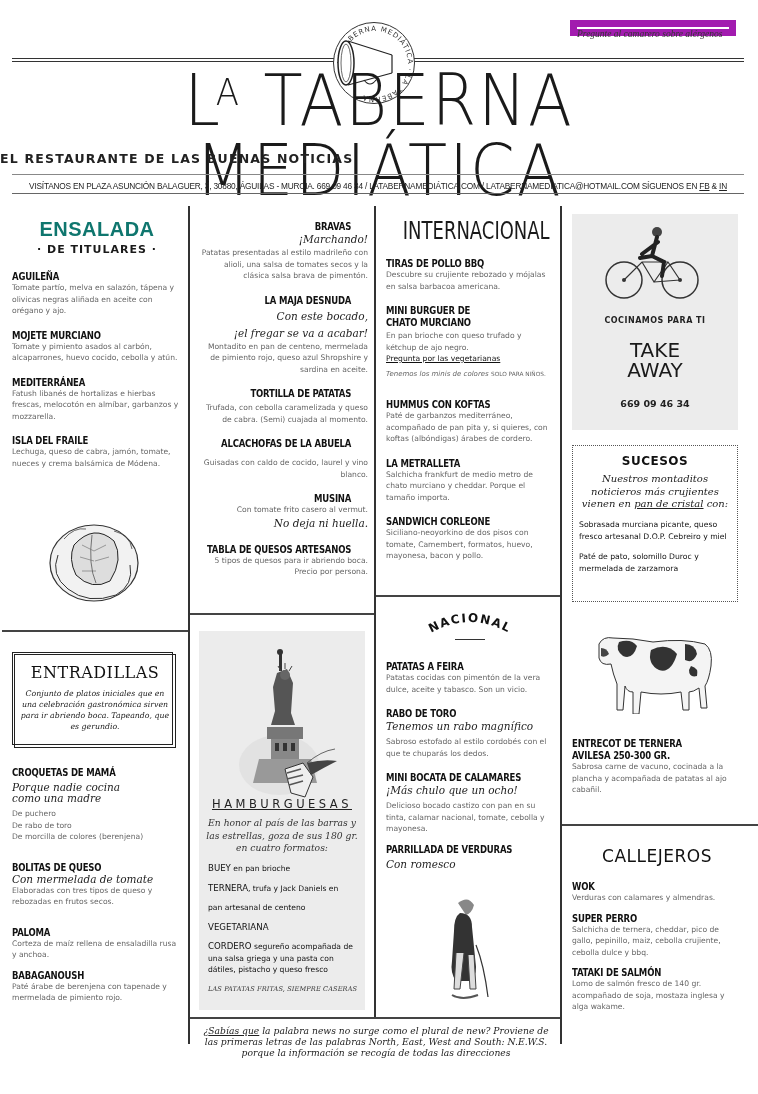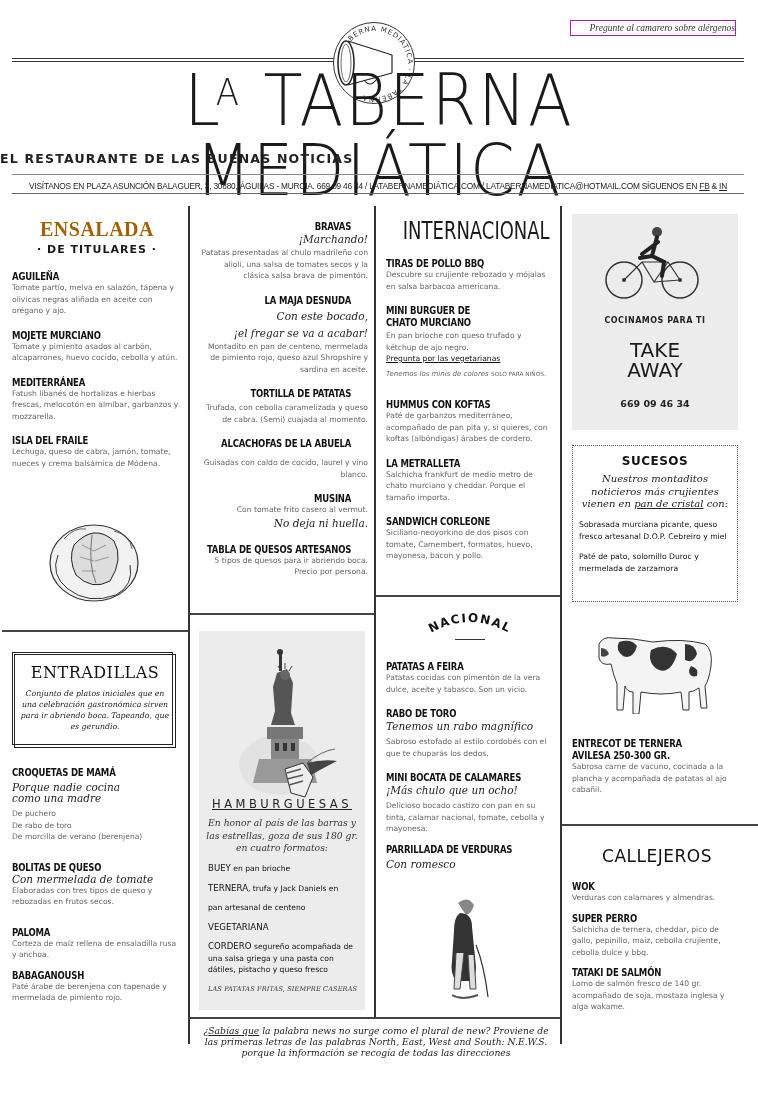--- a/index.html
+++ b/index.html
@@ -2,21 +2,21 @@
 <html><head>
   <meta charset="utf-8">
   <style>
     * { box-sizing: border-box; margin: 0; padding: 0; }
     html, body { width: 758px; height: 1094px; background: #fff; overflow: hidden; }
     body { position: relative; font-family: "Liberation Sans", sans-serif; color: #222; }
 
     .abs { position: absolute; }
 
     
-    .allergen-box { left: 570px; top: 20px; width: 166px; height: 16px; border: 1px solid #a21caf; font-family: "Liberation Serif", serif; font-style: italic; font-size: 9.5px; text-align: right; line-height: 14px; color: #333; }
+    .allergen-box { left: 570px; top: 20px; width: 166px; height: 16px; border: 7px solid #a21caf; font-family: "Liberation Serif", serif; font-style: italic; font-size: 9.5px; text-align: left; line-height: 14px; color: #333; }
     .rule-top { left: 12px; top: 58px; width: 732px; height: 4px; border-top: 1px solid #333; border-bottom: 1px solid #333; }
     .title { left: 0; top: 72px; width: 758px; text-align: center; font-family: "DejaVu Sans", sans-serif; font-weight: 300; font-size: 64px; letter-spacing: 2px; color: #1a1a1a; line-height: 1; transform: scaleY(1.1); }
     .title .la { display: inline-block; position: relative; }
     .title .la-small { font-size: 34px; vertical-align: 18px; margin-left: -6px; }
     .subtitle { left: 0; top: 151px; width: 758px; text-align: left; font-family: "DejaVu Sans", sans-serif; font-weight: bold; font-size: 12.5px; letter-spacing: 1.2px; color: #222; }
     .rule-mid { left: 12px; top: 174px; width: 732px; height: 1px; background: #555; border-top: 1px solid #888; }
     .address { left: 12px; top: 181px; width: 732px; text-align: center; font-family: "Liberation Sans Narrow", "Liberation Sans", sans-serif; font-size: 8.3px; color: #222; letter-spacing: -0.2px; white-space: nowrap; }
     .address u { text-decoration: underline; }
     .rule-bot { left: 12px; top: 193px; width: 732px; height: 1px; background: #666; }
 
@@ -26,21 +26,21 @@
     
     .vline { width: 2px; background: #333; }
     .hline { height: 2px; background: #444; }
 
     
     .item-title { font-family: "DejaVu Sans Condensed", "DejaVu Sans", sans-serif; font-weight: bold; font-size: 10.5px; color: #111; letter-spacing: -0.2px; line-height: 12px; transform: scaleX(0.9); transform-origin: left; white-space: nowrap; }
     .item-desc { font-family: "DejaVu Sans", sans-serif; font-size: 7.6px; color: #666; line-height: 11.5px; }
     .item-tag { font-family: "DejaVu Serif", serif; font-style: italic; font-size: 10.5px; color: #222; line-height: 15px; }
     .menu-item { margin-bottom: 12px; }
 
-    .sec-head { font-family: Liberation Serif, serif; font-weight: bold; font-size: 20px; text-align: center; color: #a16207; letter-spacing: 0.5px; }
+    .sec-head { font-family: Liberation Sans, sans-serif; font-weight: bold; font-size: 20px; text-align: center; color: #0f766e; letter-spacing: 0.5px; }
     .sec-sub { font-family: "DejaVu Sans", sans-serif; font-weight: bold; font-size: 11px; text-align: center; color: #1a1a1a; letter-spacing: 1px; margin-top: 2px; }
 
     .intl-head { font-family: "DejaVu Sans Condensed", "DejaVu Sans", sans-serif; font-weight: 300; font-size: 25px; text-align: center; color: #1a1a1a; transform: scaleX(0.8); letter-spacing: 0; }
 
     .col { position: absolute; }
 
     
     .takeaway { left: 572px; top: 214px; width: 166px; height: 216px; background: #ececec; }
     .takeaway .bike { position: absolute; left: 30px; top: 12px; width: 100px; height: 75px; }
     .takeaway .cocin { position: absolute; left: 0; top: 102px; width: 166px; text-align: center; font-family: "DejaVu Sans", sans-serif; font-weight: bold; font-size: 8px; letter-spacing: 0.5px; color: #222; }
@@ -152,21 +152,21 @@
     <path d="M48,20 q-4,30 4,48" fill="none" stroke="#555" stroke-width="0.8"></path>
     <path d="M50,36 l-12,-6 M50,46 l-14,-4 M52,56 l-14,0 M50,36 l12,-6 M51,46 l14,-4" stroke="#666" stroke-width="0.6"></path>
     <path d="M20,24 q10,-12 22,-10 M70,16 q16,4 18,18" fill="none" stroke="#444" stroke-width="0.8"></path>
   </svg>
 </div>
 
 <div class="col" style="left:200px; top:220px; width:168px;text-align:right;">
   <div class="menu-item">
     <div class="item-title">BRAVAS</div>
     <div class="item-tag">¡Marchando!</div>
-    <div class="item-desc">Patatas presentadas al chulo madrileño con alioli, una salsa de tomates secos y la clásica salsa brava de pimentón.</div>
+    <div class="item-desc">Patatas presentadas al estilo madrileño con alioli, una salsa de tomates secos y la clásica salsa brava de pimentón.</div>
   </div>
   <div class="menu-item">
     <div class="item-title">LA MAJA DESNUDA</div>
     <div class="item-tag" style="margin-top:3px;">Con este bocado,</div>
     <div class="item-tag" style="margin-top:2px;">¡el fregar se va a acabar!</div>
     <div class="item-desc">Montadito en pan de centeno, mermelada de pimiento rojo, queso azul Shropshire y sardina en aceite.</div>
   </div>
   <div class="menu-item">
     <div class="item-title">TORTILLA DE PATATAS</div>
     <div class="item-desc" style="margin-top:3px;">Trufada, con cebolla caramelizada y queso de cabra. (Semi) cuajada al momento.</div>
@@ -280,21 +280,21 @@
   <p>Conjunto de platos iniciales que en una celebración gastronómica sirven para ir abriendo boca. Tapeando, que es gerundio.</p>
 </div>
 
 <div class="col" style="left:12px; top:766px; width:170px;">
   <div class="menu-item">
     <div class="item-title">CROQUETAS DE MAMÁ</div>
     <div class="item-tag" style="line-height:11px; margin-top:4px; width:130px;">Porque nadie cocina como una madre</div>
     <div style="height:4px;"></div>
     <div class="item-desc">De puchero</div>
     <div class="item-desc">De rabo de toro</div>
-    <div class="item-desc">De morcilla de verano (berenjena)</div>
+    <div class="item-desc">De morcilla de colores (berenjena)</div>
   </div>
   <div class="menu-item" style="margin-top:18px;">
     <div class="item-title">BOLITAS DE QUESO</div>
     <div class="item-tag" style="line-height:12px;">Con mermelada de tomate</div>
     <div class="item-desc">Elaboradas con tres tipos de queso y rebozadas en frutos secos.</div>
   </div>
   <div class="menu-item" style="margin-top:18px; margin-bottom:8px;">
     <div class="item-title">PALOMA</div>
     <div class="item-desc">Corteza de maíz rellena de ensaladilla rusa y anchoa.</div>
   </div>

